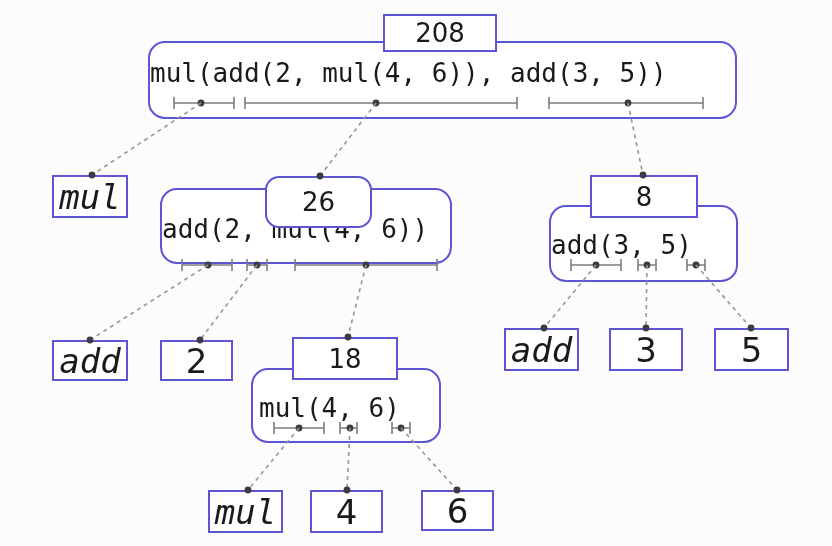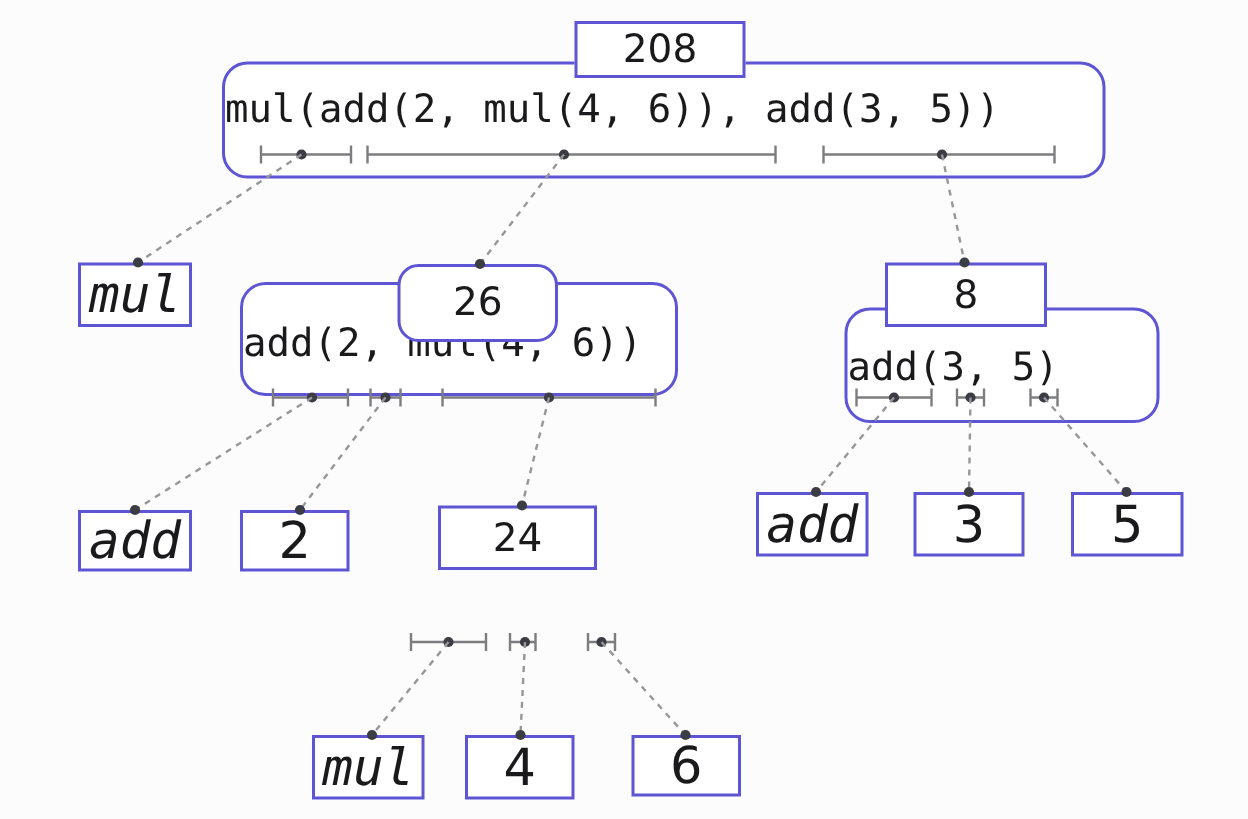--- a/index.html
+++ b/index.html
@@ -38,21 +38,21 @@
     font-size:26px;line-height:30px;color:var(--text);white-space:pre;
     font-family:"DejaVu Sans Mono",monospace;
   }
   
   #root-c{left:148px;top:41px;width:589px;height:78px;}
   #root-c .expr-text{top:15px;}
   #root-v{left:383px;top:14px;width:114px;height:38px;}
   #mid-c{left:160px;top:188px;width:292px;height:76px;}
   #mid-c .expr-text{top:24px;}
   #mid-v{left:265px;top:176px;width:107px;height:52px;border-radius:14px;}
-  #right-c{left:563px;top:205px;width:210px;height:77px;}
+  #right-c{left:549px;top:205px;width:189px;height:77px;}
   #right-c .expr-text{top:23px;}
   #right-v{left:590px;top:175px;width:108px;height:43px;}
   #bot-c{left:251px;top:368px;width:190px;height:75px;}
   #bot-c .expr-text{top:23px;transform:translateX(6px);}
   #bot-v{left:292px;top:337px;width:106px;height:43px;}
   #leaf-mul1{left:52px;top:175px;width:76px;height:43px;}
   #leaf-add1{left:52px;top:340px;width:76px;height:41px;}
   #leaf-2{left:160px;top:340px;width:73px;height:41px;}
   #leaf-mul2{left:208px;top:490px;width:75px;height:43px;}
   #leaf-4{left:310px;top:490px;width:73px;height:43px;}
@@ -78,21 +78,24 @@
   <div class="box container" id="mid-c">
     <span class="expr-text">add(2, mul(4, 6))</span>
   </div>
   <div class="box val" id="mid-v">26</div>
 
   <div class="box container" id="right-c">
     <span class="expr-text">add(3, 5)</span>
   </div>
   <div class="box val" id="right-v">8</div>
 
-  <div class="box val" id="bot-v">24</div>
+  <div class="box container" id="bot-c">
+    <span class="expr-text">mul(4, 6)</span>
+  </div>
+  <div class="box val" id="bot-v">18</div>
 
   <div class="box leaf tok" id="leaf-mul1">mul</div>
   <div class="box leaf tok" id="leaf-add1">add</div>
   <div class="box leaf" id="leaf-2">2</div>
   <div class="box leaf tok" id="leaf-mul2">mul</div>
   <div class="box leaf" id="leaf-4">4</div>
   <div class="box leaf" id="leaf-6">6</div>
   <div class="box leaf tok" id="leaf-add2">add</div>
   <div class="box leaf" id="leaf-3">3</div>
   <div class="box leaf" id="leaf-5">5</div>

